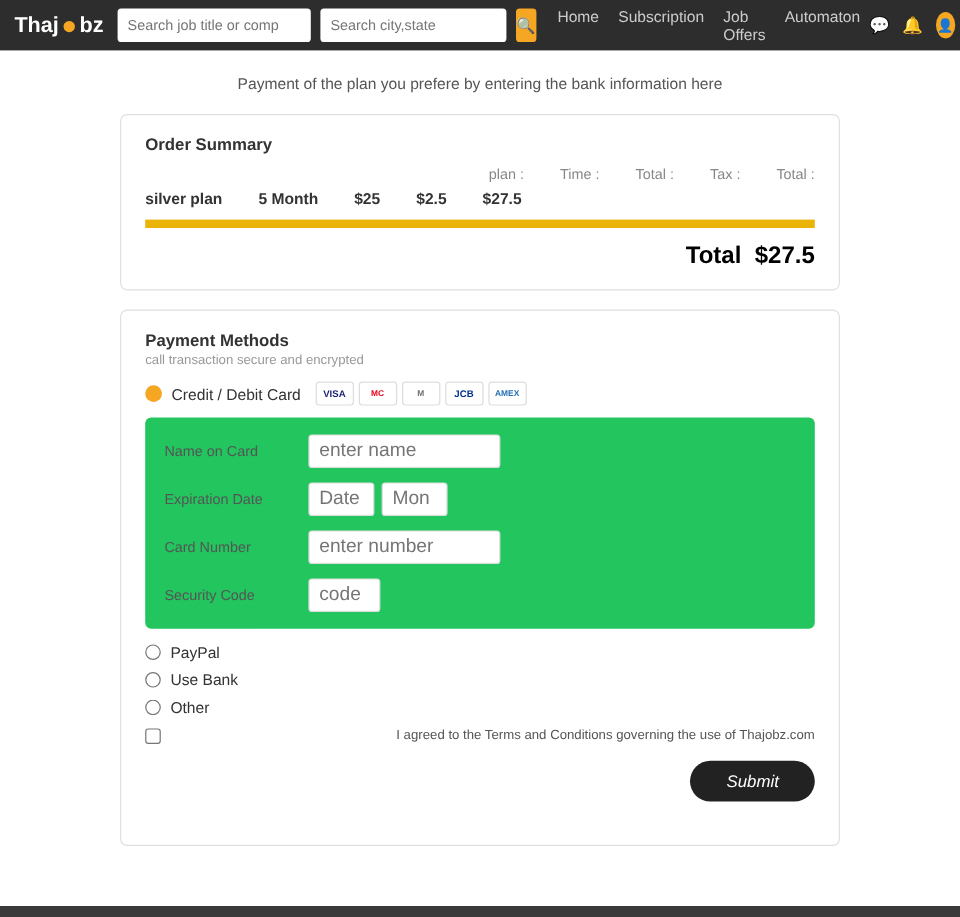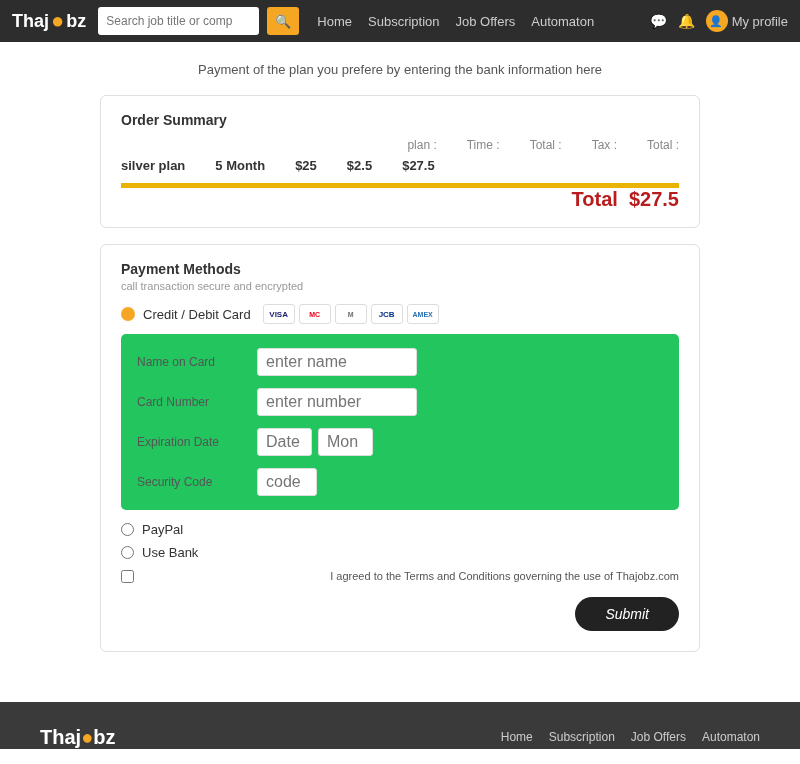--- a/index.html
+++ b/index.html
@@ -119,31 +119,31 @@
       display: flex;
       gap: 30px;
       font-size: 13px;
       font-weight: bold;
       color: #333;
       margin-bottom: 10px;
     }
     .order-total-row {
       text-align: right;
       font-size: 20px;
-      color: #b91c1c;
-      font-weight: bold;
-      padding-top: 0;
-      border-top: 5px solid #eab308;
+      color: #000000;
+      font-weight: bold;
+      padding-top: 12px;
+      border-top: 7px solid #eab308;
     }
 
     
     .payment-box {
       border: 1px solid #e0e0e0;
       border-radius: 6px;
-      padding: 16px 20px 20px;
+      padding: 16px 20px 36px;
     }
     .payment-title {
       font-size: 14px;
       font-weight: bold;
       margin-bottom: 3px;
     }
     .payment-subtitle {
       font-size: 11px;
       color: #999;
       margin-bottom: 12px;
@@ -266,20 +266,21 @@
 </head>
 <body>
 
 <nav class="navbar">
   <div class="navbar-logo">
     <span>Thaj</span>
       <span class="logo-dot">●</span>
       <span>bz</span>
   </div>
   <input type="text" placeholder="Search job title or comp" style="">
+  <input type="text" class="city" placeholder="Search city,state" style="">
   <button class="search-btn">🔍</button>
   <div class="navbar-links">
     <a href="#">Home</a>
     <a href="#">Subscription</a>
     <a href="#">Job Offers</a>
     <a href="#">Automaton</a>
   </div>
   <div class="navbar-right">
     <span class="icon">💬</span>
     <span class="icon">🔔</span>
@@ -329,44 +330,48 @@
         <div class="card-logo amex">AMEX</div>
       </div>
     </div>
 
     <div class="card-form">
       <div class="form-row">
         <span class="form-label">Name on Card</span>
         <input type="text" class="name-input" placeholder="enter name" style="">
       </div>
       <div class="form-row">
-        <span class="form-label">Card Number</span>
-        <input type="text" class="number-input" placeholder="enter number" style="">
-      </div>
-      <div class="form-row">
         <span class="form-label">Expiration Date</span>
         <input type="text" class="date-input" placeholder="Date" style="">
         <input type="text" class="month-input" placeholder="Mon" style="">
       </div>
       <div class="form-row">
+        <span class="form-label">Card Number</span>
+        <input type="text" class="number-input" placeholder="enter number" style="">
+      </div>
+      <div class="form-row">
         <span class="form-label">Security Code</span>
         <input type="text" class="code-input" placeholder="code" style="">
       </div>
     </div>
 
     <div class="payment-option">
       <input type="radio" name="payment" id="paypal" style="">
       <label for="paypal">PayPal</label>
     </div>
 
     <div class="payment-option">
       <input type="radio" name="payment" id="bank" style="">
       <label for="bank">Use Bank</label>
     </div>
 
+    <div class="payment-option">
+      <input type="radio" name="payment" id="other" style="">
+      <label for="other">Other</label>
+    </div>
 
     <div class="terms-row">
       <input type="checkbox" style="">
       <span>I agreed to the Terms and Conditions governing the use of Thajobz.com</span>
     </div>
 
     <button class="submit-btn">Submit</button>
   </div>
 </div>
 

